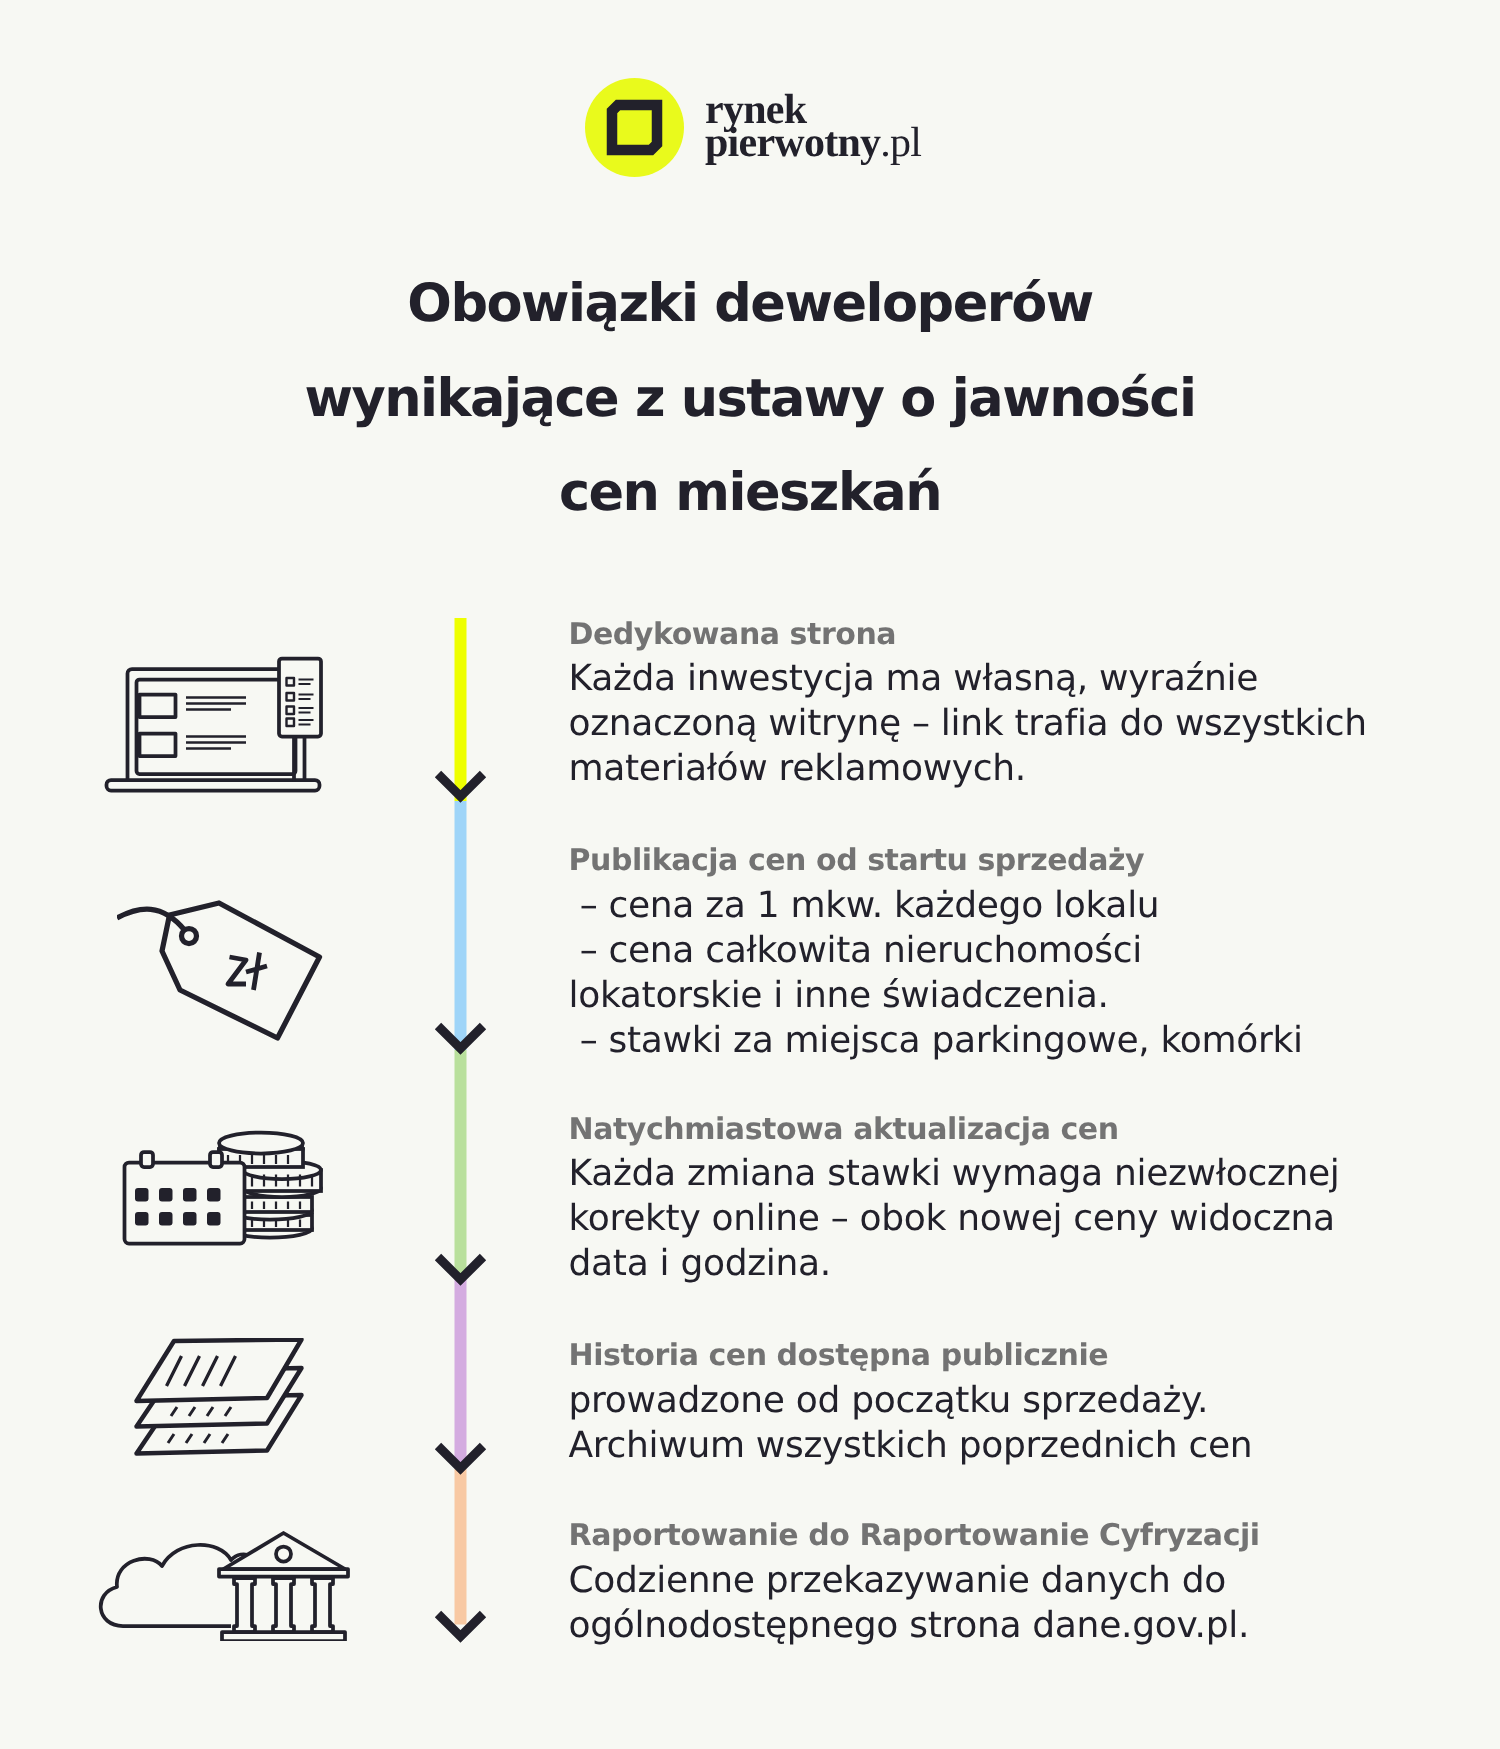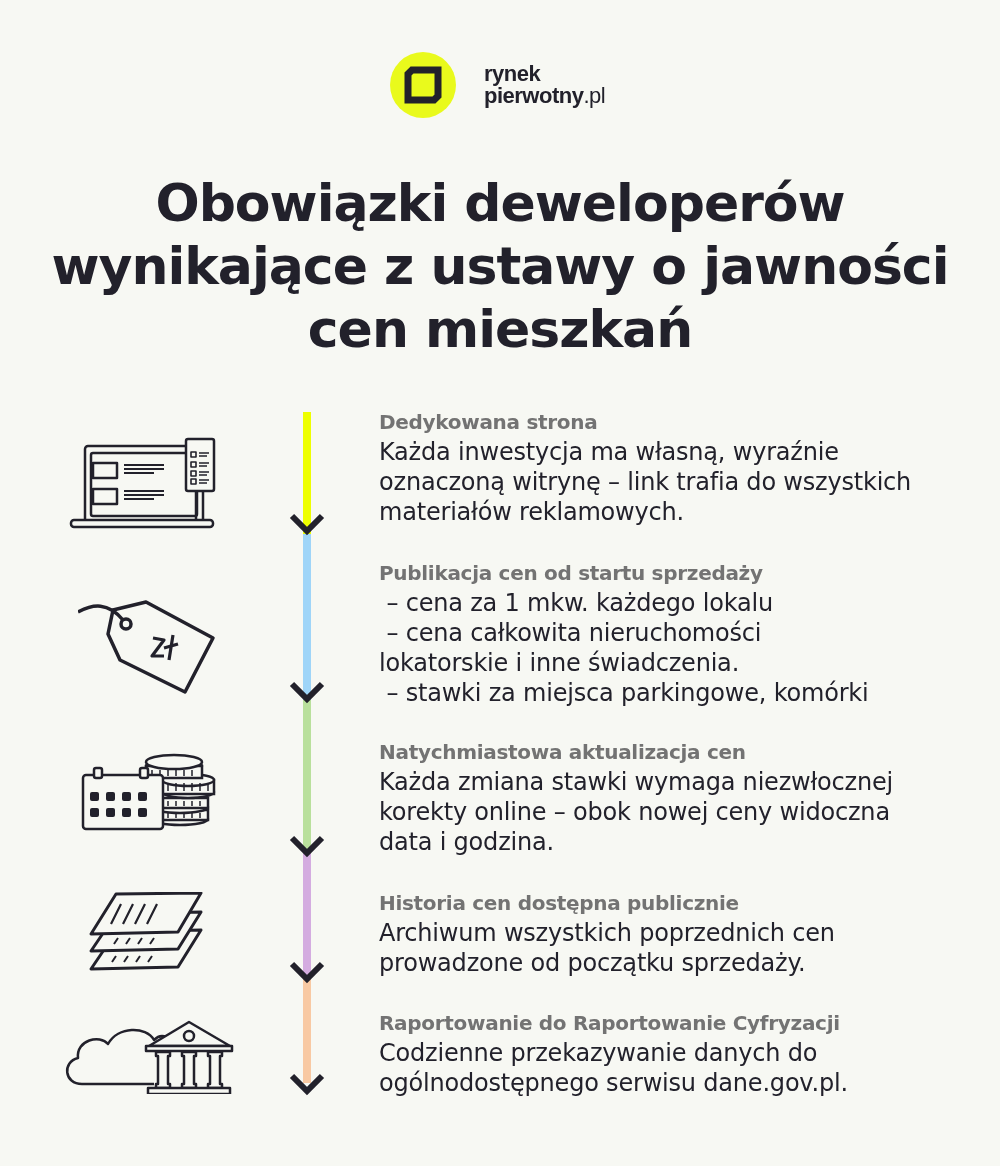--- a/index.html
+++ b/index.html
@@ -3,25 +3,25 @@
 <meta charset="utf-8">
 <style>
   html, body { margin:0; padding:0; }
   body {
     width:1000px; height:1166px; background:#f7f8f3; position:relative; overflow:hidden;
     font-family:"Liberation Sans", "DejaVu Sans", sans-serif; color:#22212b;
   }
   .logo { position:absolute; left:390px; top:52px; display:flex; align-items:center; }
   .logo-circle { width:66px; height:66px; border-radius:50%; background:#e9fa1c; position:relative; }
   .logo-circle svg { position:absolute; left:0; top:0; }
-  .logo-text { margin-left:28px; font-weight:700; font-size:22px; line-height:22px; letter-spacing:-0.5px; color:#22212b; }
+  .logo-text { margin-left:14px; font-weight:700; font-size:28px; line-height:22px; letter-spacing:-0.5px; color:#22212b;font-family:Liberation Serif, serif; }
   .logo-text .pl { font-weight:400; }
   .title {
     position:absolute; left:0; width:1000px; top:172px; text-align:center;
-    font-family:"DejaVu Sans", sans-serif; font-weight:700; font-size:52px; line-height:63px; letter-spacing:-1px; color:#22212b;
+    font-family:"DejaVu Sans", sans-serif; font-weight:700; font-size:35px; line-height:63px; letter-spacing:-1px; color:#22212b;
   }
   .title div { white-space:nowrap; }
   .seg { position:absolute; left:303px; width:8px; }
   .arrow { position:absolute; left:289px; width:36px; height:26px; }
   .icon { position:absolute; }
   .item { position:absolute; left:379px; width:600px; }
   .item h3 { margin:0; font-family:"DejaVu Sans", sans-serif; font-weight:700; font-size:20px; line-height:30px; letter-spacing:-0.3px; color:#737373; white-space:nowrap;}
   .item .line { font-family:"DejaVu Sans", sans-serif; font-size:24px; line-height:30px; color:#22212b; white-space:pre; letter-spacing:-0.2px;}
 </style>
 </head>
@@ -164,21 +164,21 @@
 
 <div class="item" style="top:737px">
   <h3>Natychmiastowa aktualizacja cen</h3>
   <div class="line">Każda zmiana stawki wymaga niezwłocznej</div>
   <div class="line">korekty online – obok nowej ceny widoczna</div>
   <div class="line">data i godzina.</div>
 </div>
 
 <div class="item" style="top:888px">
   <h3>Historia cen dostępna publicznie</h3>
+  <div class="line">prowadzone od początku sprzedaży.</div>
   <div class="line">Archiwum wszystkich poprzednich cen</div>
-  <div class="line">prowadzone od początku sprzedaży.</div>
 </div>
 
 <div class="item" style="top:1008px">
   <h3>Raportowanie do Raportowanie Cyfryzacji</h3>
   <div class="line">Codzienne przekazywanie danych do</div>
-  <div class="line">ogólnodostępnego serwisu dane.gov.pl.</div>
+  <div class="line">ogólnodostępnego strona dane.gov.pl.</div>
 </div>
 
 </body></html>

